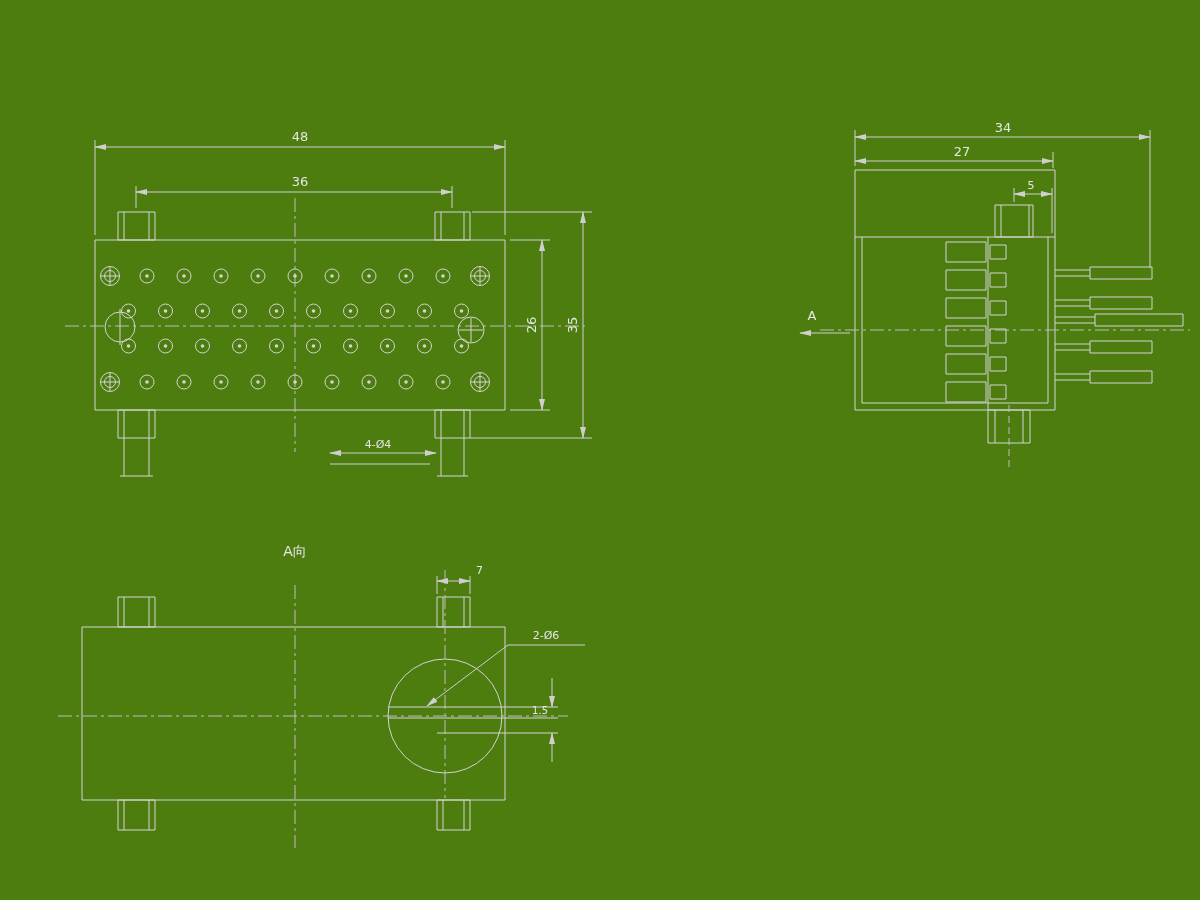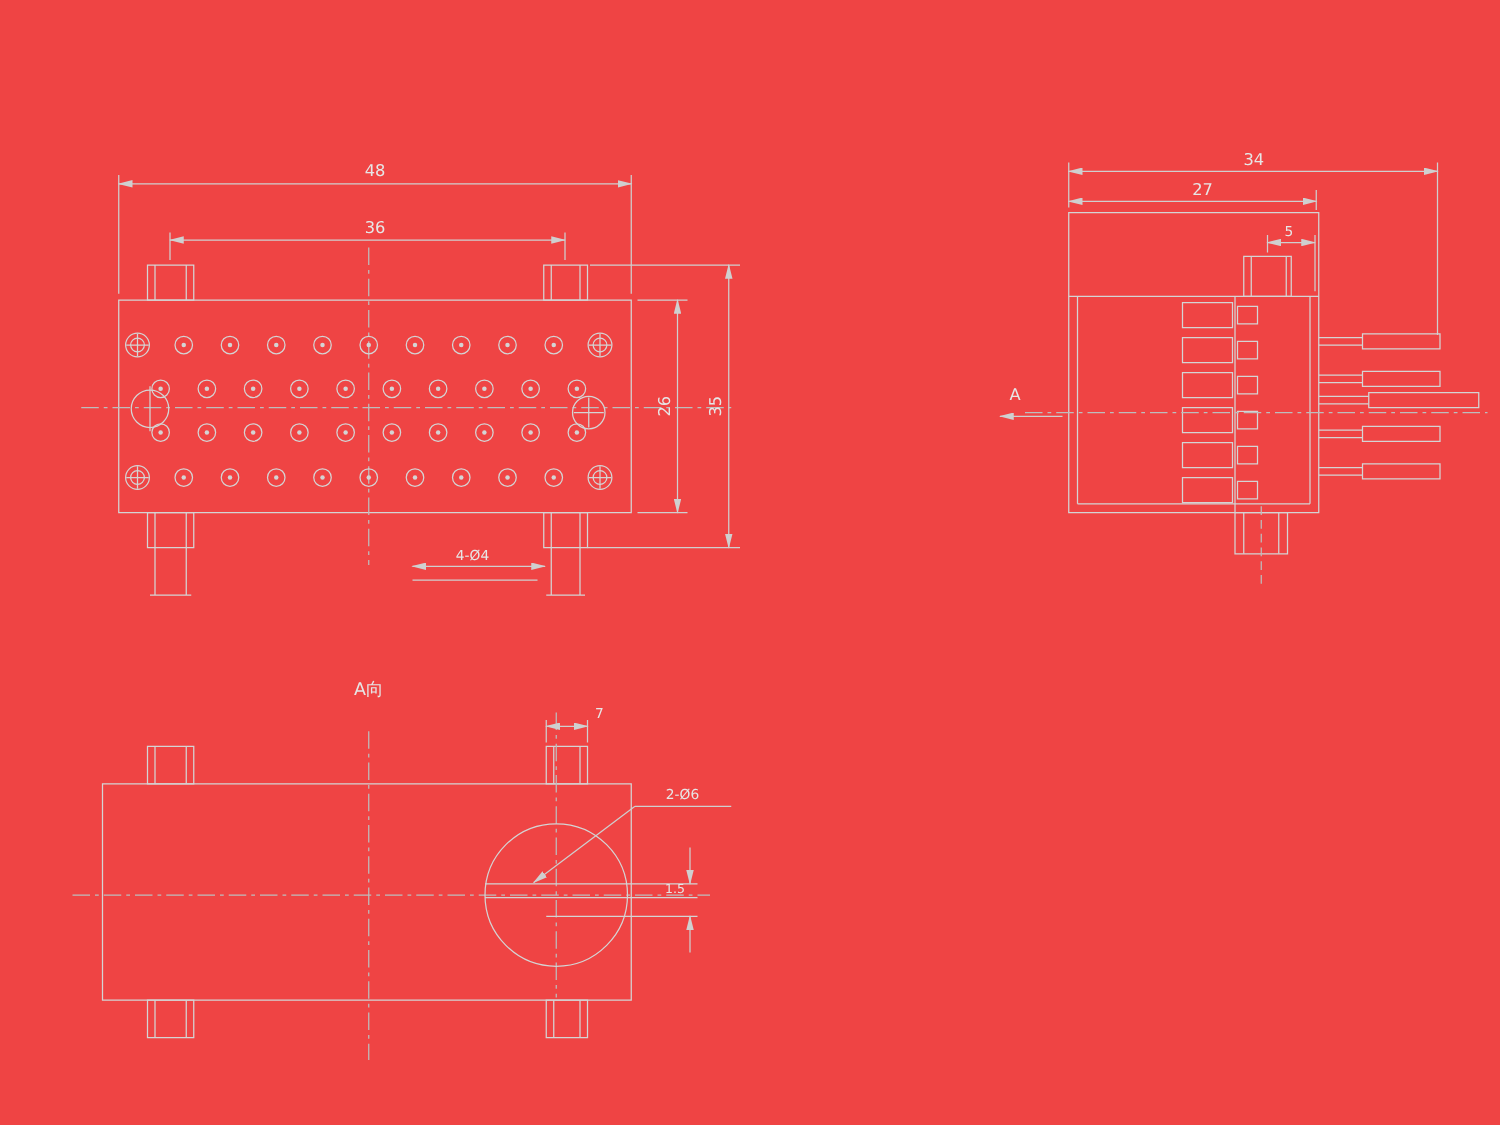--- a/index.html
+++ b/index.html
@@ -1,16 +1,16 @@
 <!DOCTYPE html>
 <html><head>
 <meta charset="utf-8">
 <style>
   html,body{margin:0;padding:0;background:#000;}
-  .canvas{position:relative;width:1200px;height:900px;background:#ef4444;overflow:hidden;
+  .canvas{position:relative;width:1200px;height:900px;background:#4d7c0f;overflow:hidden;
           font-family:"DejaVu Sans", sans-serif;}
   svg{position:absolute;left:0;top:0;}
   svg *{vector-effect:non-scaling-stroke;}
   .ln{stroke:#d4d4d4;stroke-width:1;fill:none;}
   .cl{stroke:#bdbdbd;stroke-width:1;fill:none;stroke-dasharray:14 4 3 4;}
   .dash{stroke:#bdbdbd;stroke-width:1;fill:none;stroke-dasharray:7 4;}
   .dim{stroke:#cfcfcf;stroke-width:1;fill:none;}
   text{fill:#e6e6e6;font-family:"DejaVu Sans", sans-serif;font-size:13px;}
   text.small{font-size:11px;}
   text.tiny{font-size:10px;}

